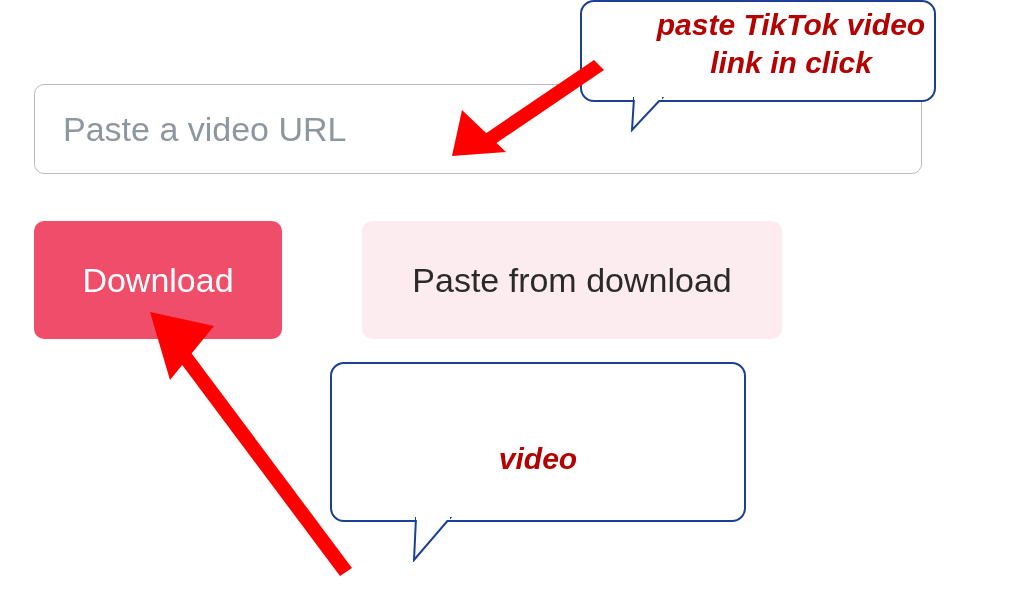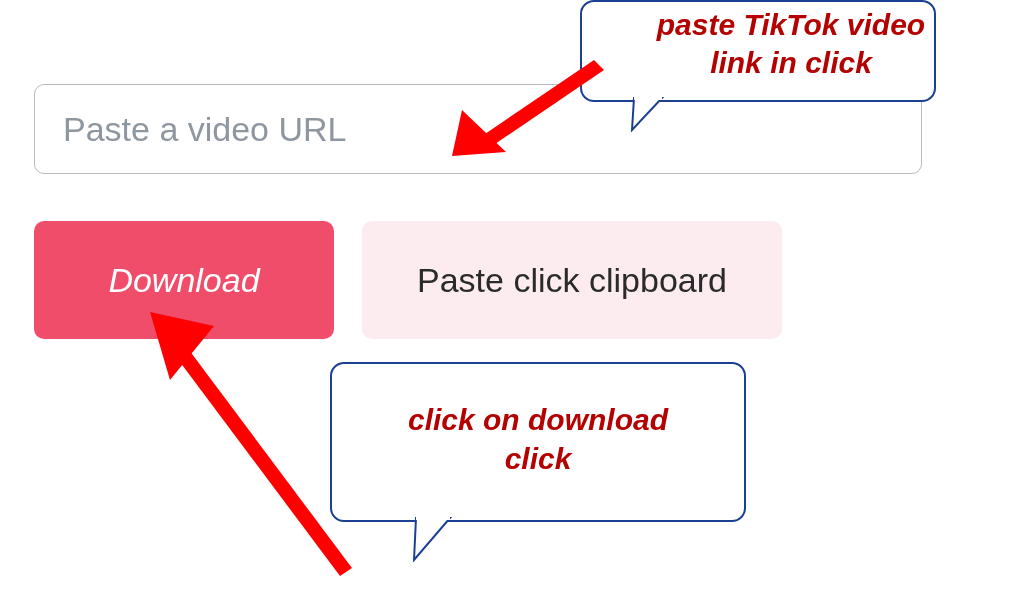--- a/index.html
+++ b/index.html
@@ -18,30 +18,29 @@
     color: #474c52;
     padding: 0 28px;
     outline: none;
   }
   .url-input::placeholder { color: #8e96a0; }
 
   .download-btn {
     position: absolute;
     left: 34px;
     top: 221px;
-    width: 300px;
+    width: 248px;
     height: 118px;
     background: #ef4d6a;
     border: none;
     border-radius: 10px;
     color: #ffffff;
     font-size: 34px;
     font-weight: 400;
     cursor: pointer;
-    font-style: italic;
   }
 
   .paste-btn {
     position: absolute;
     left: 362px;
     top: 221px;
     width: 420px;
     height: 118px;
     background: #fdecef;
     border: none;
@@ -143,21 +142,21 @@
     pointer-events: none;
   }
 </style>
 </head>
 <body>
 
 <input class="url-input" type="text" placeholder="Paste a video URL" style="">
 
 <button class="download-btn">Download</button>
 
-<button class="paste-btn">Paste click clipboard</button>
+<button class="paste-btn">Paste from download</button>
 
 <div class="callout-top"></div>
 <div class="callout-top-tail">
   <svg width="44" height="36">
     <polygon points="8,2 36,2 6,34" fill="#ffffff" stroke="#1b3f93" stroke-width="2"></polygon>
     <line x1="8" y1="2" x2="36" y2="2" stroke="#ffffff" stroke-width="4"></line>
   </svg>
 </div>
 <div class="callout-top-text">
   <span>paste TikTok video</span><br>
@@ -174,22 +173,22 @@
 </div>
 
 <div class="callout-bottom"></div>
 <div class="callout-bottom-tail">
   <svg width="50" height="46">
     <polygon points="10,2 44,2 8,44" fill="#ffffff" stroke="#1b3f93" stroke-width="2"></polygon>
     <line x1="10" y1="2" x2="44" y2="2" stroke="#ffffff" stroke-width="4"></line>
   </svg>
 </div>
 <div class="callout-bottom-text">
-  <span>click on download</span><br>
-  <span>click</span>
+  <br>
+  <span>video</span>
 </div>
 
 <div class="arrow-bottom">
   <svg width="230" height="300">
 
     <polygon points="210,278 222,270 56,48 44,56" fill="#ff0000"></polygon>
 
     <polygon points="20,14 84,28 40,82" fill="#ff0000"></polygon>
   </svg>
 </div>

